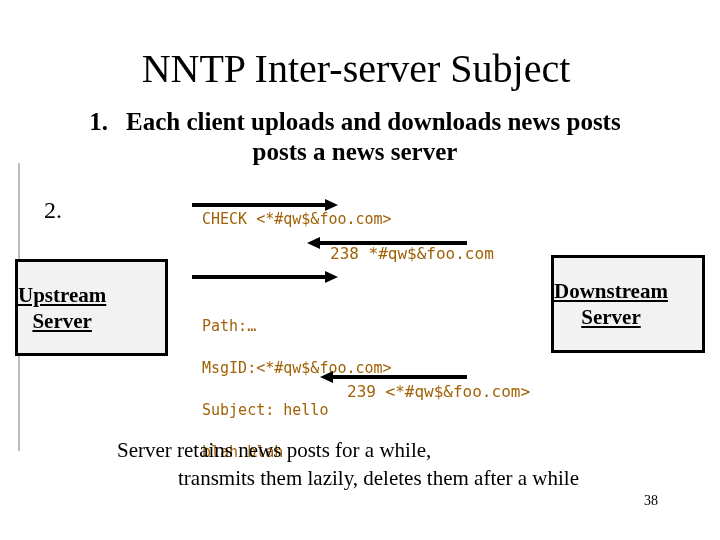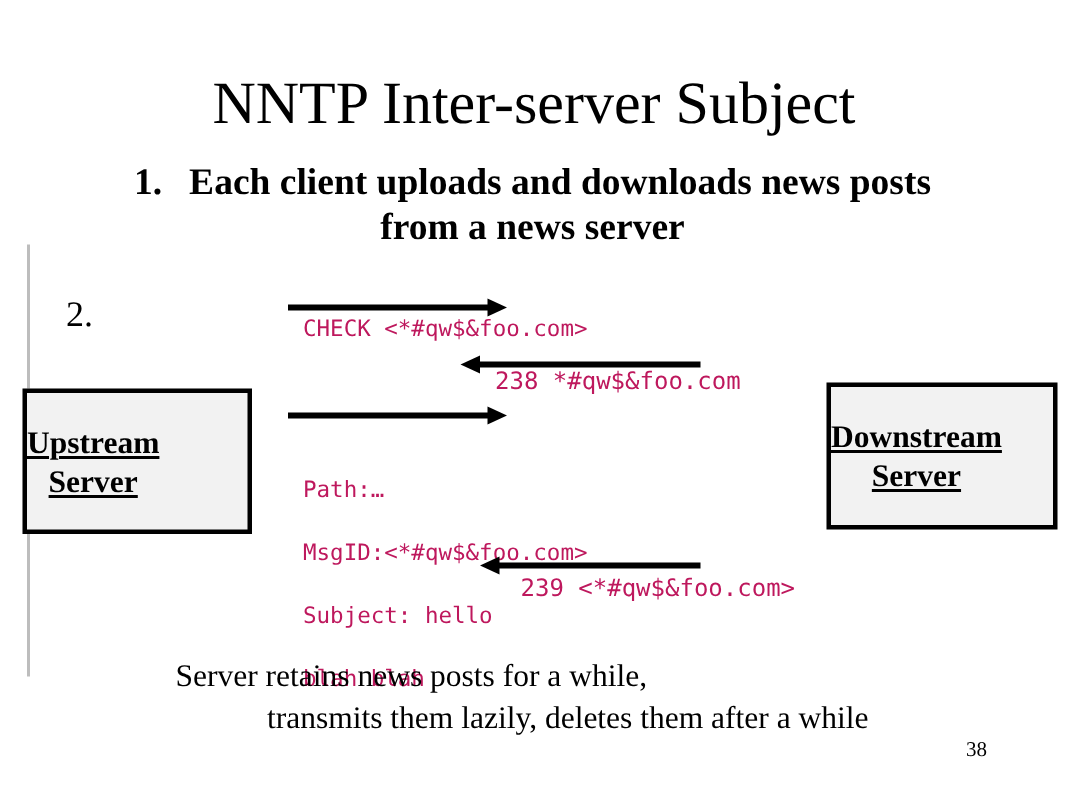--- a/index.html
+++ b/index.html
@@ -28,21 +28,21 @@
   .server-box {
     position:absolute; background:#f2f2f2; border:3px solid #000;
     display:flex; align-items:center; justify-content:flex-start; text-align:center;
     font-weight:bold; font-size:21px; line-height:26px;text-decoration:underline;
   }
   .upstream   { left:15px;  top:259px; width:147px; height:91px; }
   .downstream { left:551px; top:255px; width:148px; height:92px; }
 
   .msg {
     position:absolute; font-family:"DejaVu Sans Mono","Liberation Mono",monospace;
-    white-space:pre; color:#be185d;
+    white-space:pre; color:#a16207;
   }
   .msg-check    { left:202px; top:210px; font-size:15px; }
   .msg-238      { left:330px; top:244px; font-size:16px; }
   .msg-takethis { left:202px; top:291px; font-size:15px; line-height:14px; }
   .msg-239      { left:331px; top:382px; font-size:16px;margin-left:16px; }
 
   .arrow-shaft { position:absolute; background:#000; height:4px; }
   .head-right {
     position:absolute; width:0; height:0;
     border-top:6px solid transparent; border-bottom:6px solid transparent;
@@ -62,21 +62,21 @@
 </style>
 </head>
 <body>
 
 <div class="slide">
 
   <h1 class="title">NNTP Inter-server Subject</h1>
 
   <div class="item1">
     <div><span class="num">1.</span><span>Each client uploads and downloads news posts</span></div>
-    <div>from a news server</div>
+    <div>posts a news server</div>
   </div>
 
   <div class="item2num">2.</div>
 
   <div class="vline"></div>
 
   <div class="server-box upstream">
     <div>
       <div>Upstream</div>
       <div>Server</div>

